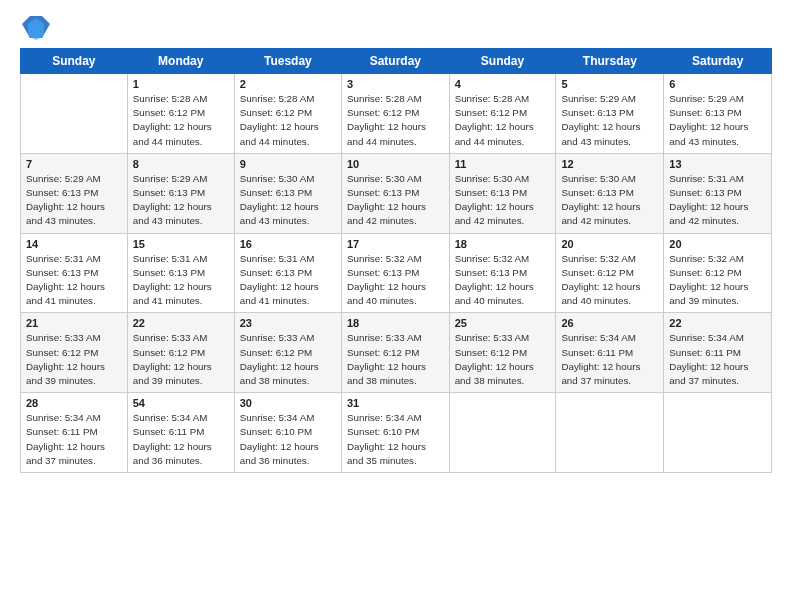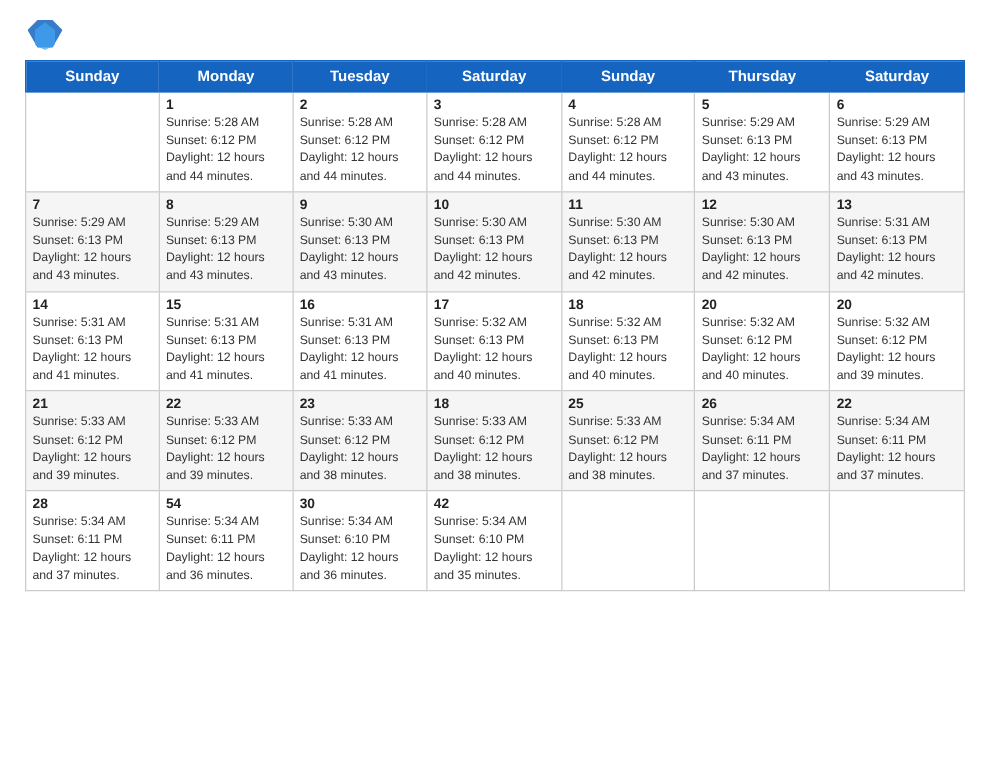--- a/index.html
+++ b/index.html
@@ -263,21 +263,21 @@
           </td>
           <td>
             <span class="day-number">54</span>
             <div class="day-info">Sunrise: 5:34 AM<br>Sunset: 6:11 PM<br>Daylight: 12 hours and 36 minutes.</div>
           </td>
           <td>
             <span class="day-number">30</span>
             <div class="day-info">Sunrise: 5:34 AM<br>Sunset: 6:10 PM<br>Daylight: 12 hours and 36 minutes.</div>
           </td>
           <td>
-            <span class="day-number">42</span>
+            <span class="day-number">31</span>
             <div class="day-info">Sunrise: 5:34 AM<br>Sunset: 6:10 PM<br>Daylight: 12 hours and 35 minutes.</div>
           </td>
           <td class="empty-cell"></td>
           <td class="empty-cell"></td>
           <td class="empty-cell"></td>
         </tr>
       </tbody>
   </table>
 </div>
 

